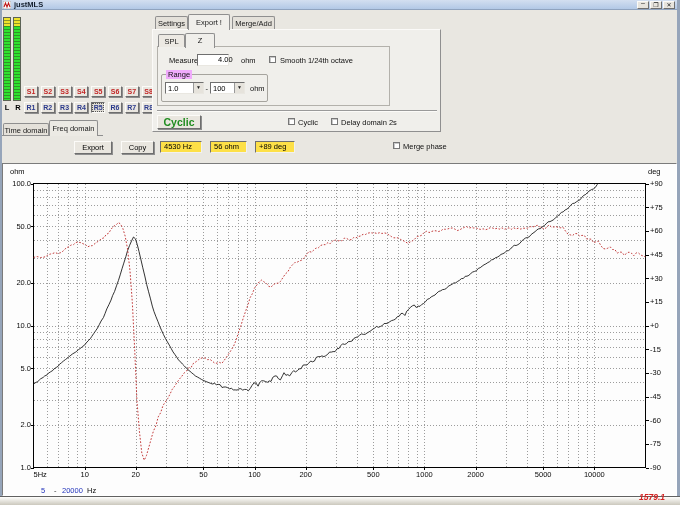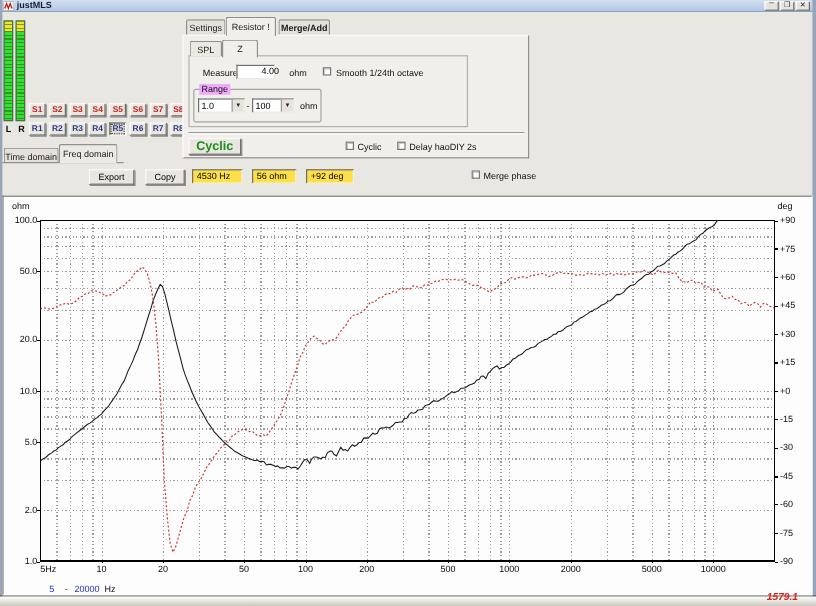--- a/index.html
+++ b/index.html
@@ -47,21 +47,21 @@
     box-shadow:none; outline:1px dotted #555; outline-offset:-2px; }
 
   
   .tab { border:1px solid #8f8f8f; border-bottom:none; border-radius:2px 2px 0 0;
     background:#e4e1da; text-align:center; font-size:7.5px; color:#1a1a1a; }
   .tab.active { background:#f0efeb; z-index:5; font-weight:normal; }
   #page-main { left:152px; top:29px; width:289px; height:103px; background:#f0efeb;
     border:1px solid; border-color:#fbfaf8 #8f8f8f #8f8f8f #fbfaf8; z-index:1; }
   #tab-settings { left:155px; top:16px; width:33px; height:13px; line-height:13px; z-index:0; }
   #tab-measure  { left:188px; top:14px; width:42px; height:16px; line-height:15px; }
-  #tab-merge    { left:232px; top:16px; width:43px; height:13px; line-height:13px; z-index:0;font-weight:bold; }
+  #tab-merge    { left:232px; top:16px; width:43px; height:13px; line-height:13px; z-index:0; }
 
   #subtab-spl { left:158px; top:34px; width:27px; height:13px; line-height:13px; z-index:2; background:#ece9e3; }
   #subtab-z   { left:185px; top:33px; width:30px; height:15px; line-height:14px; z-index:3; }
   #page-z { left:157px; top:46px; width:233px; height:60px; border:1px solid #b3b1ab; z-index:1; }
   #etch-line { left:157px; top:110px; width:280px; height:2px;
     border-top:1px solid #9a9a9a; border-bottom:1px solid #fcfbf8; z-index:1; }
 
   
   .plabel { font-size:7.5px; color:#111; z-index:2; }
   #resistor-label { left:169px; top:56px; }
@@ -168,21 +168,21 @@
       <div class="abs btn3d chbtn r r-row" style="left: 40.8px;">R2</div>
       <div class="abs btn3d chbtn r r-row" style="left: 57.6px;">R3</div>
       <div class="abs btn3d chbtn r r-row" style="left: 74.4px;">R4</div>
       <div class="abs btn3d chbtn r r-row pressed" style="left: 91.2px;">R5</div>
       <div class="abs btn3d chbtn r r-row" style="left: 108px;">R6</div>
       <div class="abs btn3d chbtn r r-row" style="left: 124.8px;">R7</div>
       <div class="abs btn3d chbtn r r-row" style="left: 141.6px;">R8</div>
     </div>
 
   <div id="tab-settings" class="abs tab">Settings</div>
-  <div id="tab-measure" class="abs tab active">Resistor !</div>
+  <div id="tab-measure" class="abs tab active">Export !</div>
   <div id="tab-merge" class="abs tab">Merge/Add</div>
   <div id="page-main" class="abs"></div>
 
   <div id="subtab-spl" class="abs tab">SPL</div>
   <div id="subtab-z" class="abs tab active">Z</div>
   <div id="page-z" class="abs"></div>
   <div id="etch-line" class="abs"></div>
 
   <div id="resistor-label" class="abs plabel">Measure</div>
   <div id="resistor-input" class="abs sunken">4.00</div>
@@ -200,31 +200,31 @@
   <div id="range-max" class="abs combo sunken">
     <span class="val">100</span>
     <span class="arrowbtn"><span>▼</span></span>
   </div>
   <div id="range-unit" class="abs plabel">ohm</div>
 
   <div id="start-btn" class="abs btn3d">Cyclic</div>
   <div id="cyclic-check" class="abs checkbox"></div>
   <div id="cyclic-label" class="abs plabel">Cyclic</div>
   <div id="delay-check" class="abs checkbox"></div>
-  <div id="delay-label" class="abs plabel">Delay haoDIY 2s</div>
+  <div id="delay-label" class="abs plabel">Delay domain 2s</div>
 
   <div id="tab-time" class="abs tab">Time domain</div>
   <div id="tab-freq" class="abs tab active">Freq domain</div>
   <div id="domain-baseline" class="abs"></div>
 
   <div id="export-btn" class="abs btn3d">Export</div>
   <div id="copy-btn" class="abs btn3d">Copy</div>
   <div id="readout-freq" class="abs readout">4530 Hz</div>
   <div id="readout-ohm" class="abs readout">56 ohm</div>
-  <div id="readout-deg" class="abs readout">+92 deg</div>
+  <div id="readout-deg" class="abs readout">+89 deg</div>
   <div id="hidephase-check" class="abs checkbox"></div>
   <div id="hidephase-label" class="abs plabel">Merge phase</div>
 
   <div id="chart-panel" class="abs">
     <svg id="chart-svg" width="673" height="331" viewBox="0 0 673 331">
         <g stroke="#9c9c9c" stroke-width="1" stroke-dasharray="1 2" shape-rendering="crispEdges">
           <line x1="44.5" y1="19.5" x2="44.5" y2="303.5"></line>
           <line x1="55.5" y1="19.5" x2="55.5" y2="303.5"></line>
           <line x1="65.5" y1="19.5" x2="65.5" y2="303.5"></line>
           <line x1="74.5" y1="19.5" x2="74.5" y2="303.5"></line>

